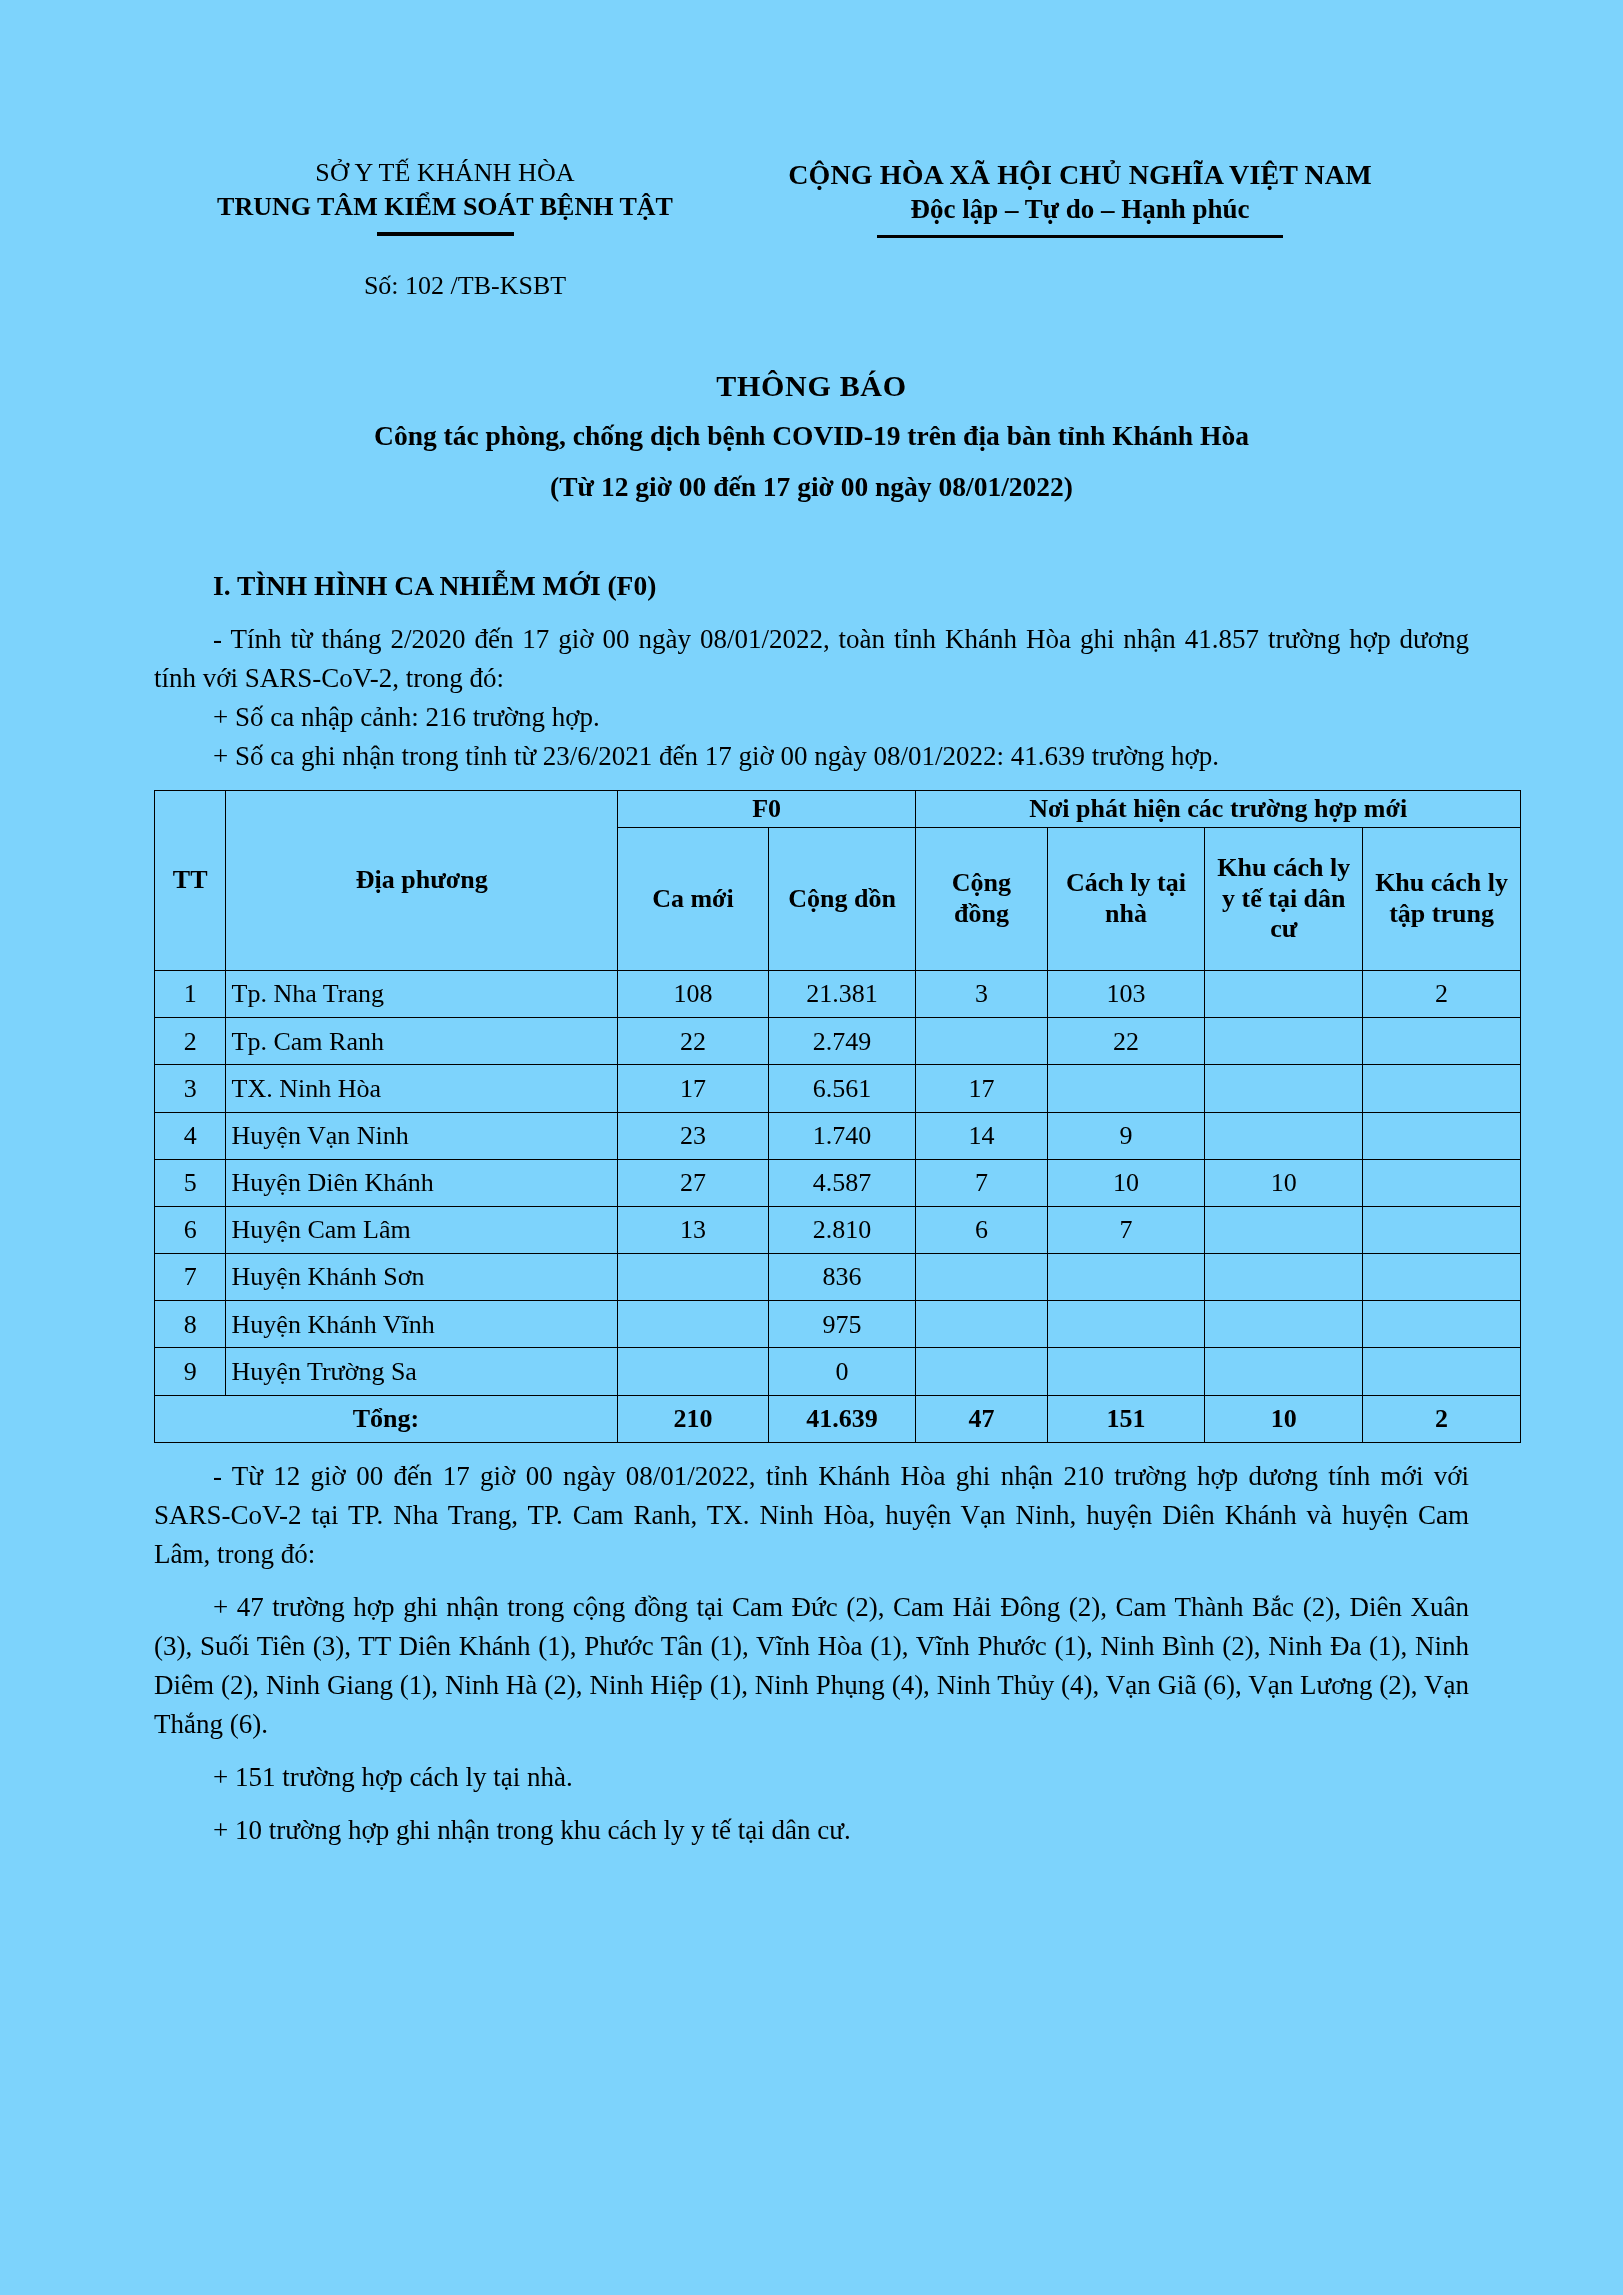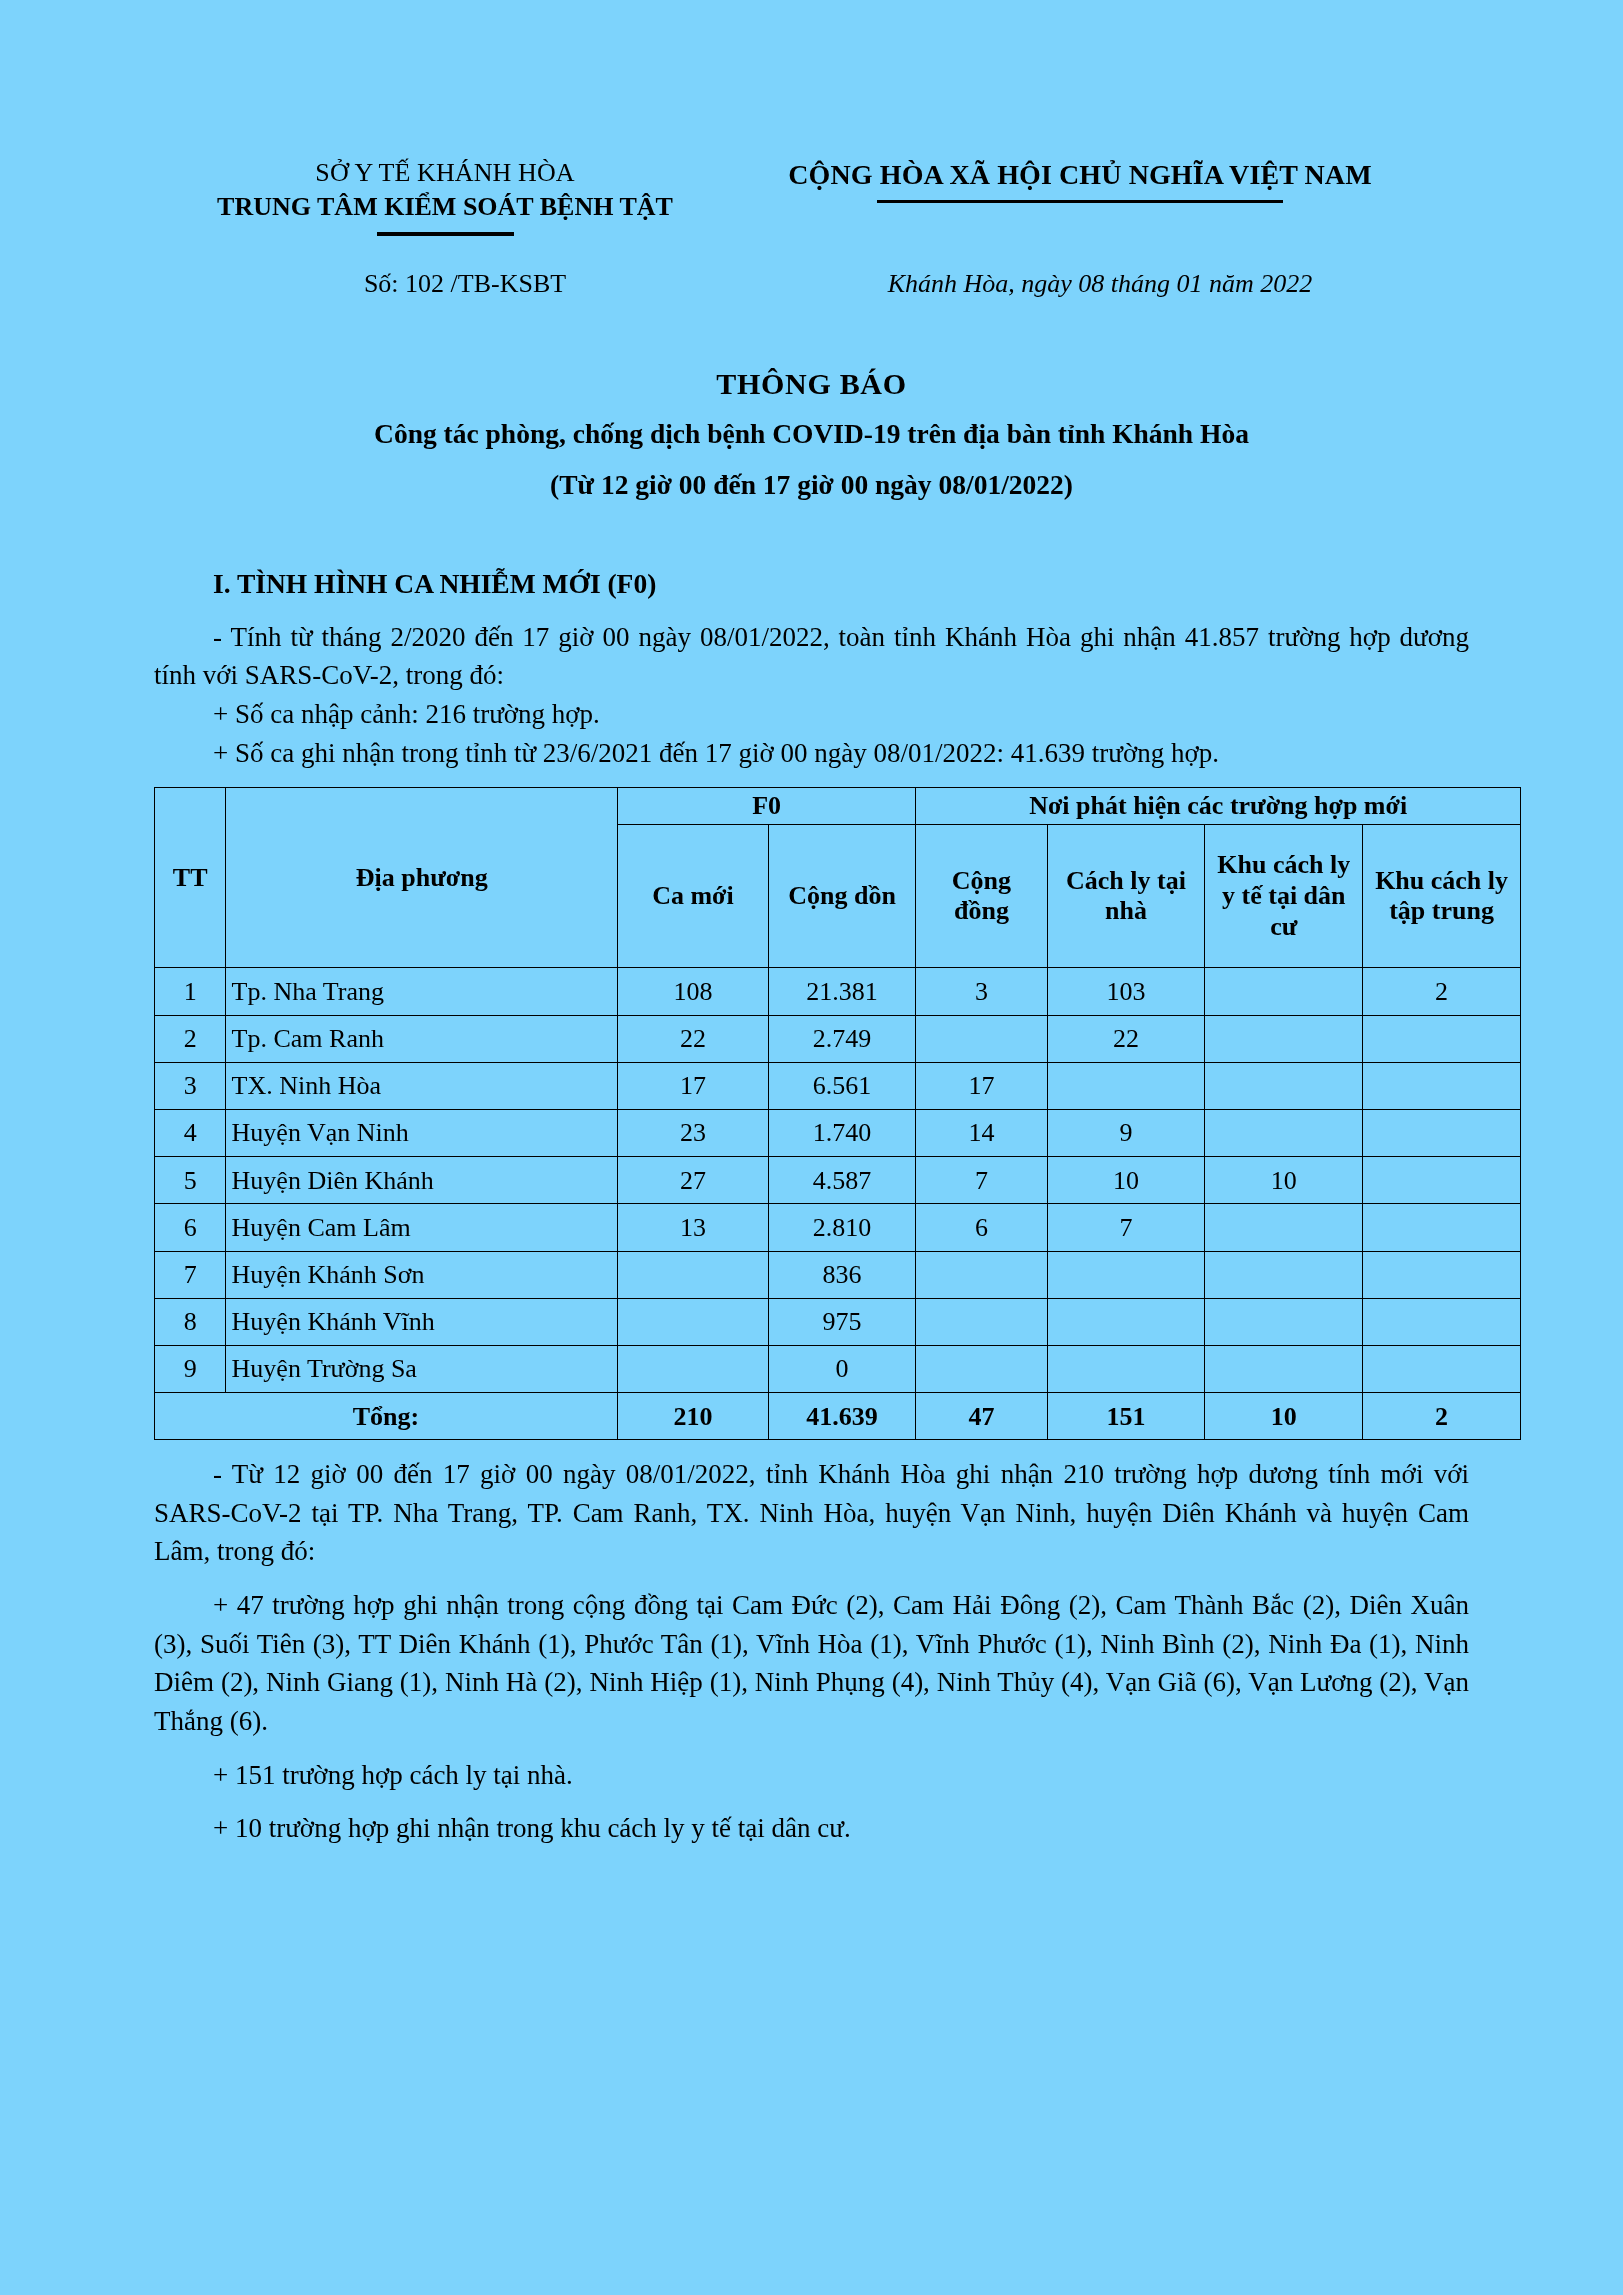--- a/index.html
+++ b/index.html
@@ -178,27 +178,27 @@
 <div class="page">
 
   <div class="masthead">
     <div class="mast-left">
       <div class="mast-line1">SỞ Y TẾ KHÁNH HÒA</div>
       <div class="mast-line2">TRUNG TÂM KIỂM SOÁT BỆNH TẬT</div>
       <div class="rule-short"></div>
     </div>
     <div class="mast-right">
       <div class="mast-line1">CỘNG HÒA XÃ HỘI CHỦ NGHĨA VIỆT NAM</div>
+      <div class="mast-line2">Độc lập – Tự do – Hạnh phúc</div>
       <div class="rule-long"></div>
     </div>
   </div>
 
   <div class="subline">
     <div class="sub-left">Số: 102 /TB-KSBT</div>
-    <div class="sub-right">Khánh Hòa, ngày  08 tháng 01 năm 2022</div>
   </div>
 
   <div class="title-block">
     <div class="doc-title">THÔNG BÁO</div>
     <div class="doc-subtitle">Công tác phòng, chống dịch bệnh COVID-19 trên địa bàn tỉnh Khánh Hòa</div>
     <div class="doc-subtitle">(Từ 12 giờ 00 đến 17 giờ 00 ngày 08/01/2022)</div>
   </div>
 
   <div class="body-area">
 

